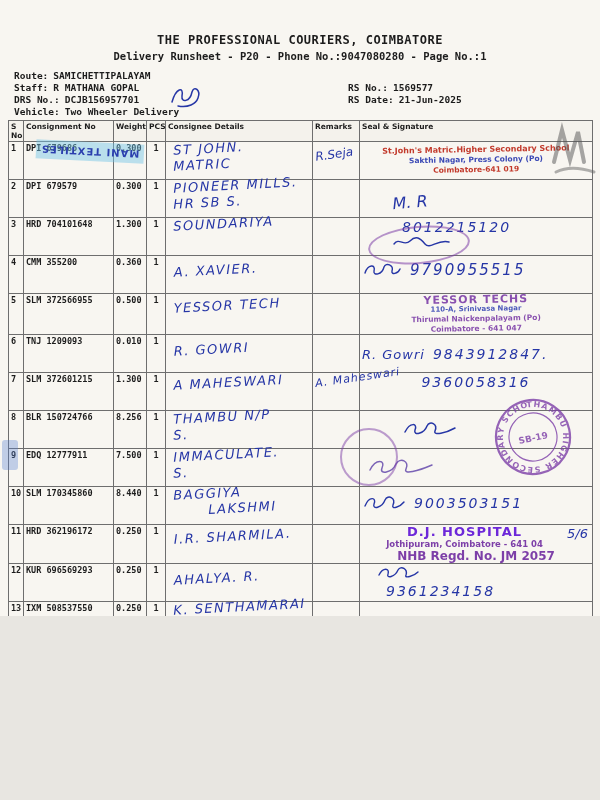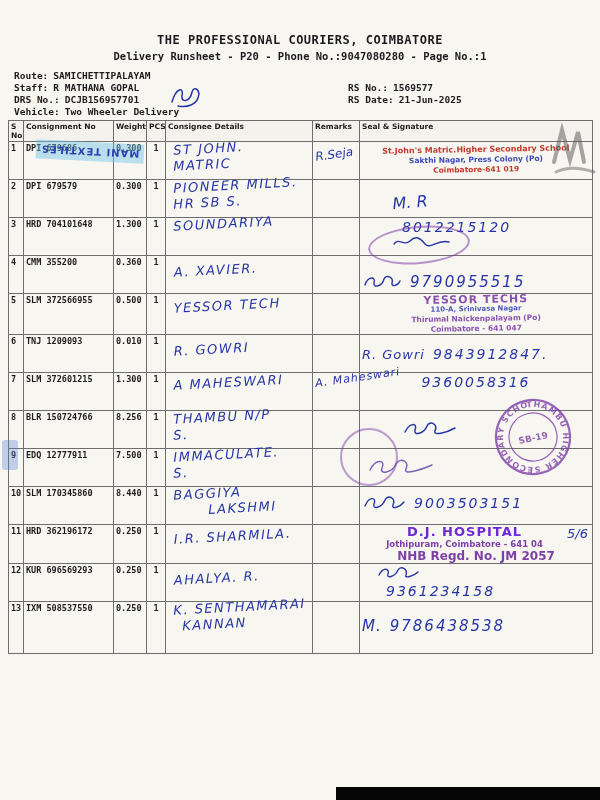--- a/index.html
+++ b/index.html
@@ -1,16 +1,16 @@
 <!DOCTYPE html>
 <html><head>
 <meta charset="utf-8">
 <style>
   html,body{margin:0;padding:0;background:#e8e6e1;}
-  .page{position:relative;width:600px;height:800px;background:#f8f6f1;overflow:hidden;
+  .page{position:relative;width:600px;height:616px;background:#f8f6f1;overflow:hidden;
         font-family:"DejaVu Sans Mono",monospace;color:#1c1c1c;}
   .abs{position:absolute;}
   .title{top:33px;left:0;width:100%;text-align:center;font-weight:bold;font-size:12px;letter-spacing:.5px;}
   .subtitle{top:50px;left:0;width:100%;text-align:center;font-weight:bold;font-size:10.5px;}
   .meta{font-size:9.5px;font-weight:bold;line-height:12px;white-space:nowrap;}
   .meta .lab{margin-right:5px;}
   .meta-left{left:14px;top:70px;}
   .meta-right{left:348px;top:82px;}
 
   table.rtable{position:absolute;left:8px;top:120px;width:584px;border-collapse:collapse;table-layout:fixed;}
@@ -23,21 +23,21 @@
   td.c-pcs{text-align:center;}
 
   .hand{font-family:"DejaVu Sans",sans-serif;font-style:italic;color:#2636a6;font-weight:400;}
   .consignee-line{font-size:13px;letter-spacing:1.5px;white-space:nowrap;transform:rotate(-3deg);transform-origin:left top;padding-left:5px;line-height:16px;}
   .phone{font-size:14px;letter-spacing:2px;white-space:nowrap;}
   .phone-big{font-size:15px;}
   .name-sign{font-size:13px;letter-spacing:1px;white-space:nowrap;}
   .rsign{font-size:12px;transform:rotate(-8deg);padding-top:4px;}
   .msign{font-size:16px;transform:rotate(-5deg);padding:6px 0 0 30px;}
   .frac{font-size:13px;float:right;margin-right:2px;}
-  .seal-row{display:flex;align-items:center;gap:8px;padding-top:16px;}
+  .seal-row{display:flex;align-items:center;gap:8px;padding-top:4px;}
   .seal-center{text-align:center;}
 
   .stamp-red{font-family:"DejaVu Sans",sans-serif;text-align:center;transform:rotate(-1deg);padding-top:2px;line-height:10px;}
   .sr1{color:#c23a2c;font-size:8px;font-weight:bold;}
   .sr2{color:#3b49b5;font-size:7.5px;font-weight:bold;}
   .sr3{color:#c23a2c;font-size:7.5px;font-weight:bold;}
 
   .stamp-y{font-family:"DejaVu Sans",sans-serif;text-align:center;line-height:9.5px;transform:rotate(-1deg);opacity:.9;}
   .sy1{color:#7d3fa8;font-size:11px;font-weight:bold;letter-spacing:1px;}
   .sy2{color:#3b49b5;font-size:7px;font-weight:bold;}

